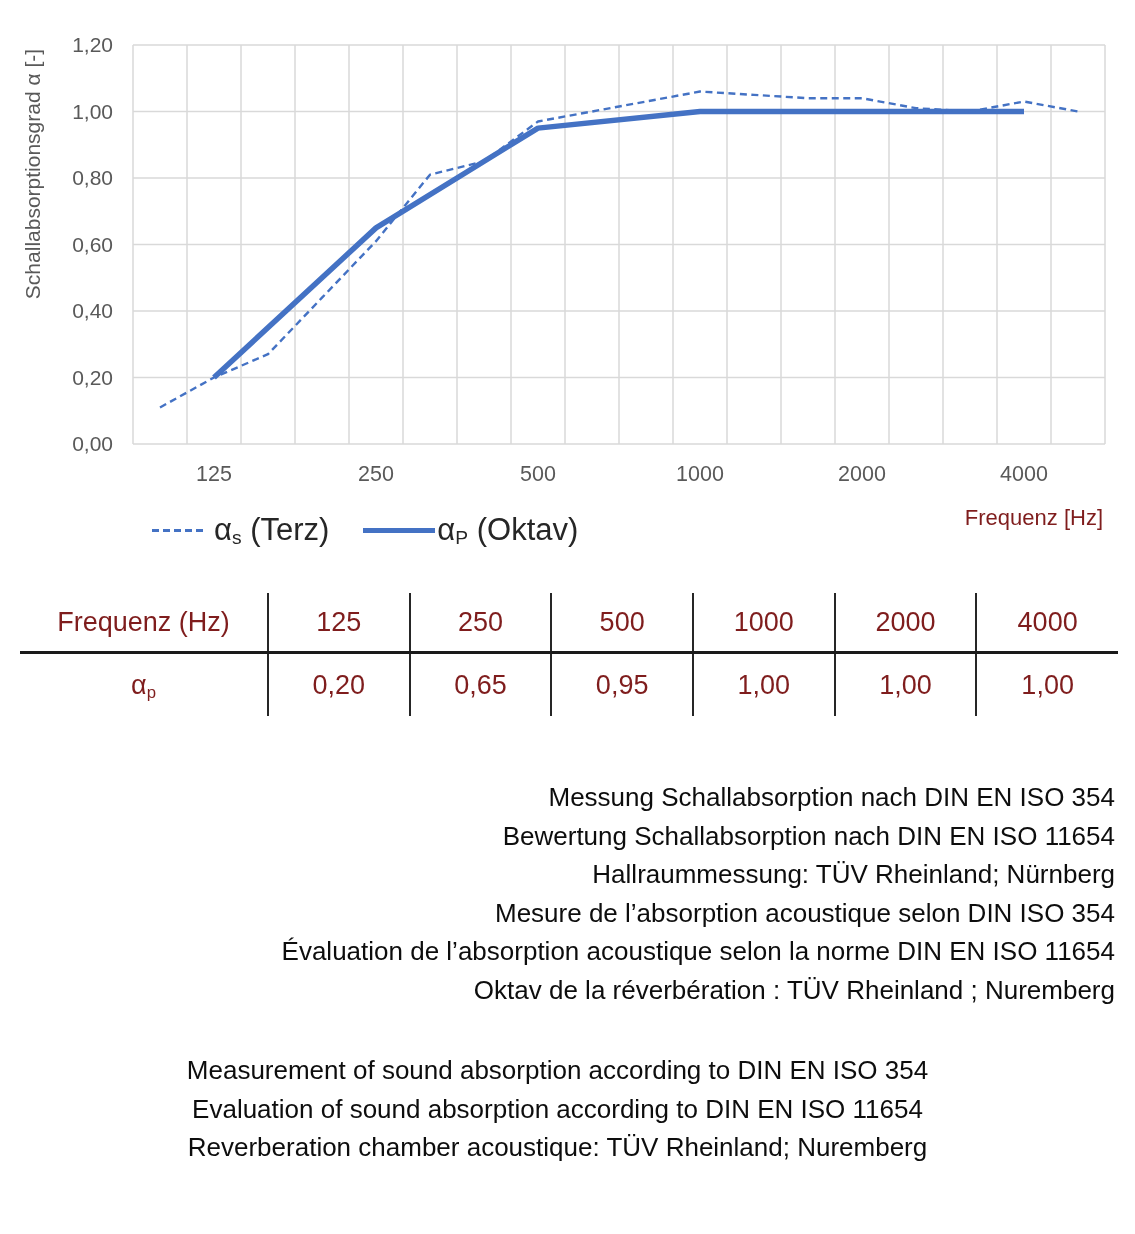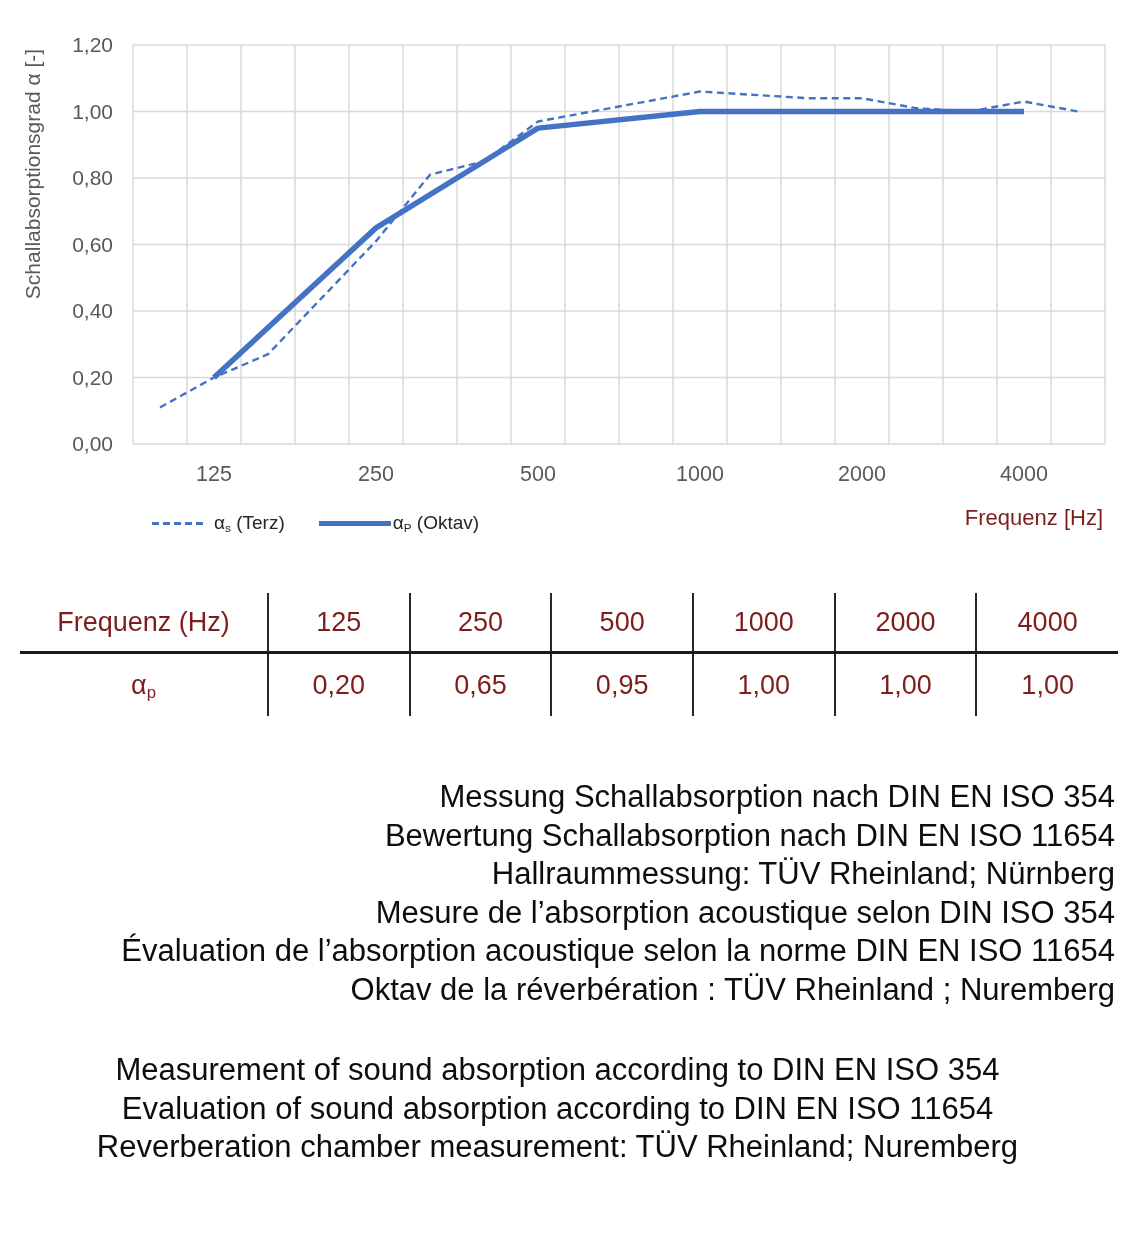--- a/index.html
+++ b/index.html
@@ -21,21 +21,21 @@
     transform:translate(-50%,-50%) rotate(-90deg);
     font-size:21px; color:#595959; white-space:nowrap;
   }
   .x-title {
     position:absolute; right:32px; top:505px;
     font-size:22px; color:#7f1d1d;
   }
   .legend {
     position:absolute; left:152px; top:512px;
     display:flex; align-items:flex-end;
-    font-size:19px; color:#262626;
+    font-size:31px; color:#262626;
   }
   .legend-item { display:flex; align-items:center; }
   .dash-sample {
     width:54px; height:3px; margin-right:8px;
     background:repeating-linear-gradient(90deg,#4472C4 0 7px,transparent 7px 11px);
   }
   .solid-sample { width:72px; height:5px; background:#4472C4; margin-left:34px; margin-right:2px; }
   sub { font-size:0.62em; vertical-align:-0.22em; line-height:0; }
 
   
@@ -50,21 +50,21 @@
     text-align:center; vertical-align:middle;
     padding:0; height:58px;
   }
   .freq-table tr.head td { border-bottom:3px solid #1a1a1a; }
   .freq-table tr.vals td { height:62px;text-align:center; }
   .freq-table td + td { border-left:2px solid #262626; }
 
   
   .notes {
     text-align:right; padding-right:20px;
-    font-size:31px; line-height:38.5px; color:#0d0d0d;
+    font-size:26px; line-height:38.5px; color:#0d0d0d;
   }
   .notes-de { margin-top:62px; }
   .notes-fr { }
   .notes-en { margin-top:42px;text-align:center; }
   .note-line { white-space:nowrap; }
 </style>
 </head>
 <body>
 
 <div class="chart-section">
@@ -167,14 +167,14 @@
 
 <div class="notes notes-fr">
   <div class="note-line">Mesure de l’absorption acoustique selon DIN ISO 354</div>
   <div class="note-line">Évaluation de l’absorption acoustique selon la norme DIN EN ISO 11654</div>
   <div class="note-line">Oktav de la réverbération : TÜV Rheinland ; Nuremberg</div>
 </div>
 
 <div class="notes notes-en">
   <div class="note-line">Measurement of sound absorption according to DIN EN ISO 354</div>
   <div class="note-line">Evaluation of sound absorption according to DIN EN ISO 11654</div>
-  <div class="note-line">Reverberation chamber measurement: TÜV Rheinland; Nuremberg</div>
+  <div class="note-line">Reverberation chamber acoustique: TÜV Rheinland; Nuremberg</div>
 </div>
 
 </body></html>

